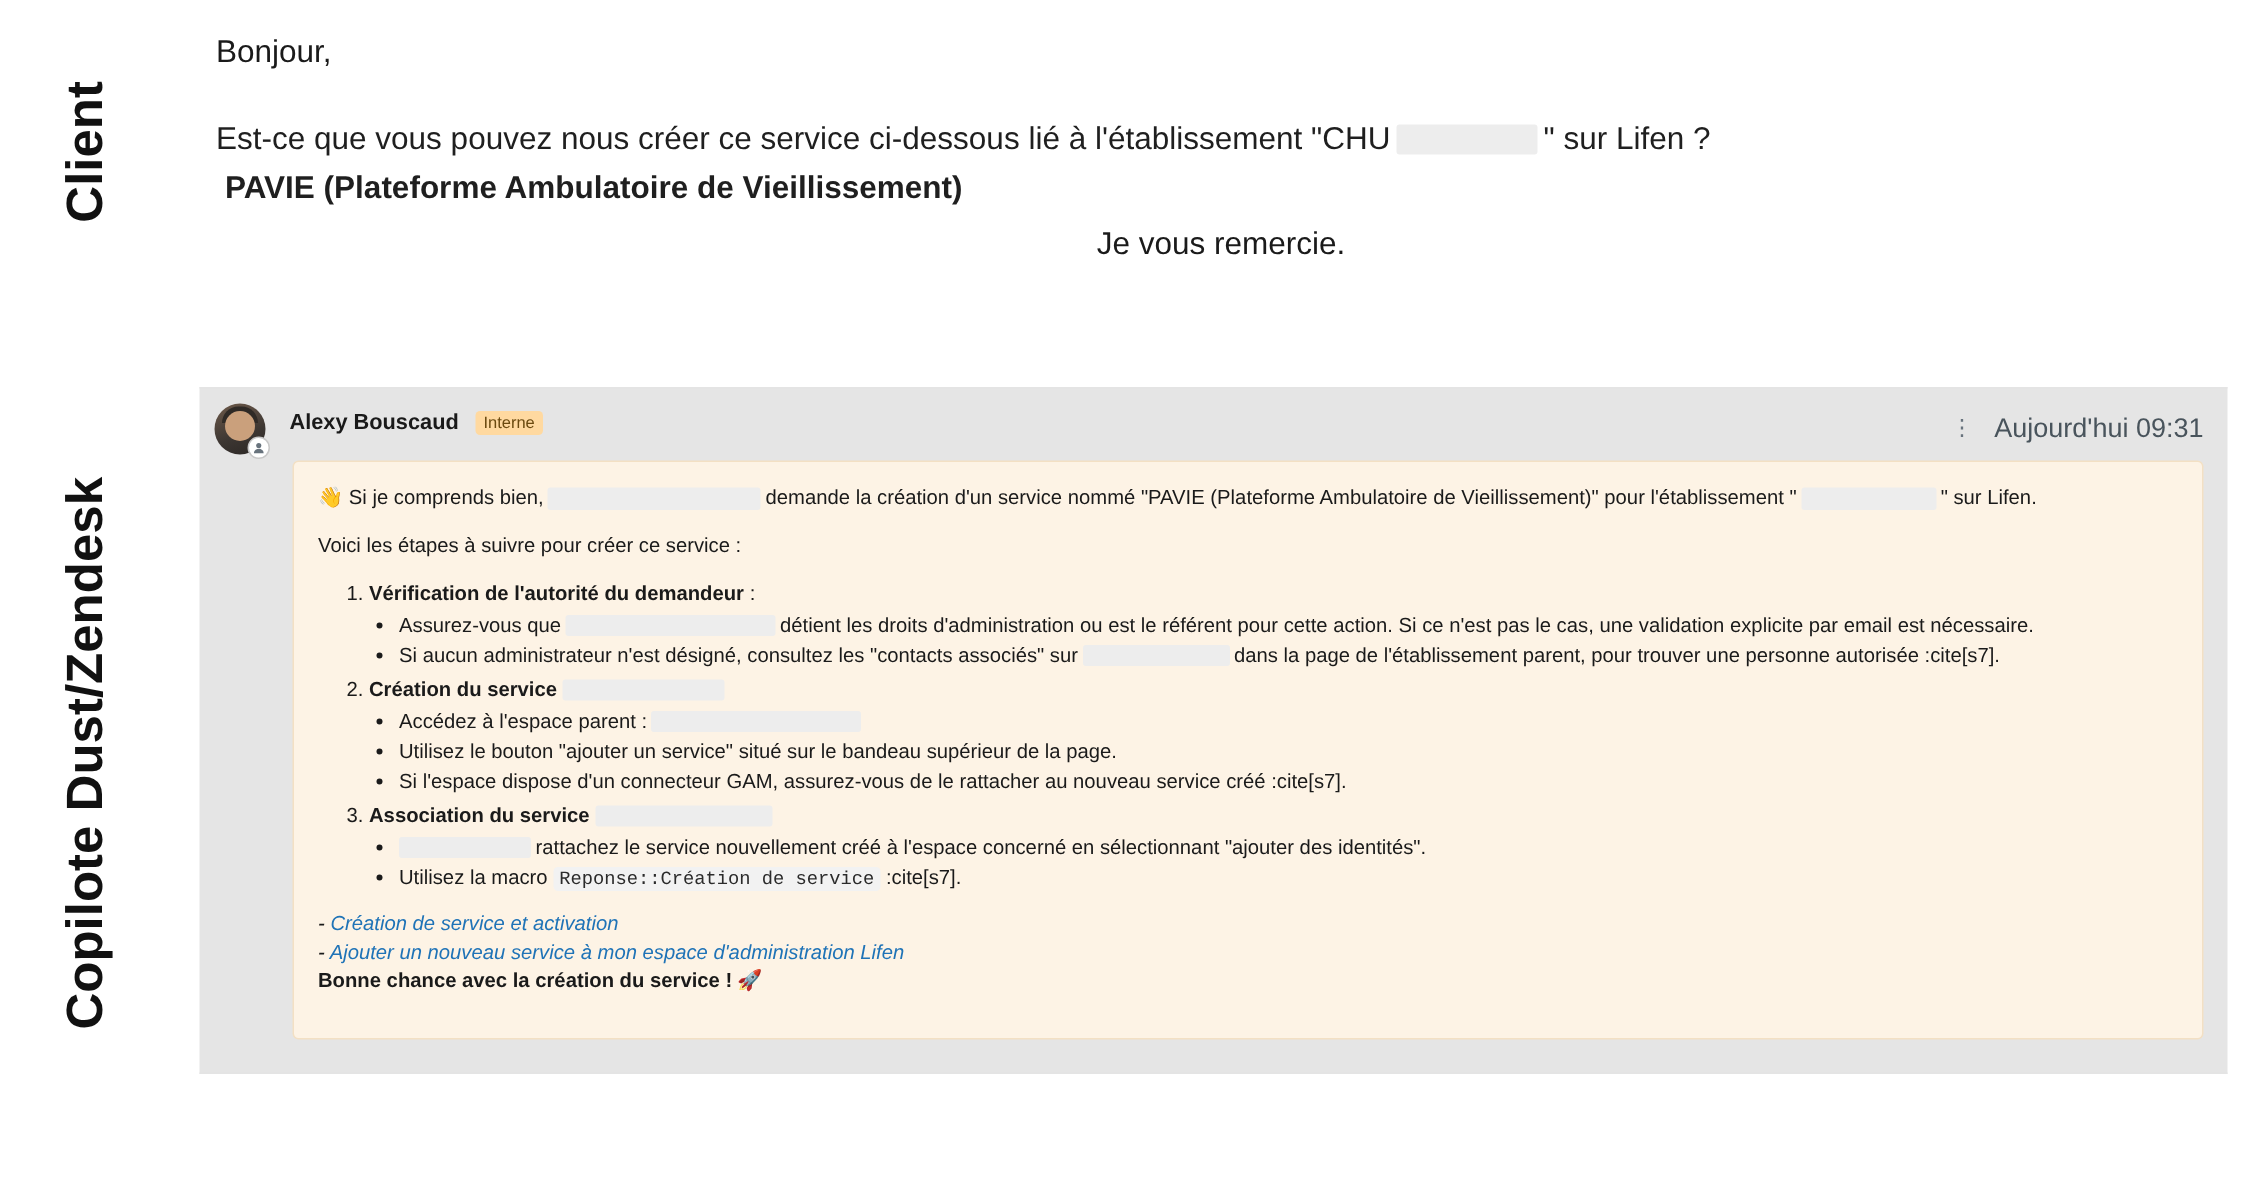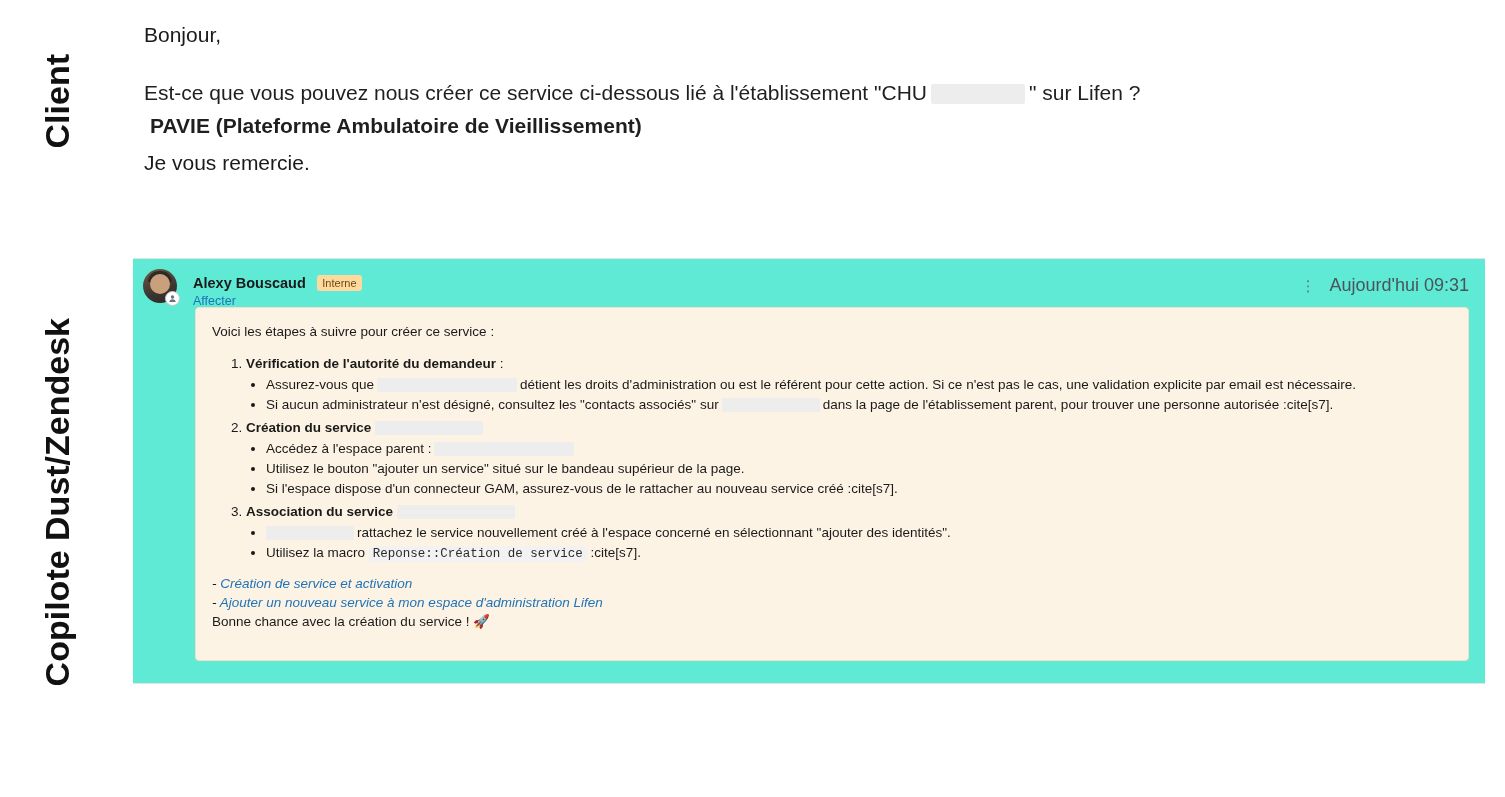--- a/index.html
+++ b/index.html
@@ -65,29 +65,30 @@
   #redact-client {
     width: 94px;
     height: 20px;
     margin: 0 4px;
   }
   .svc-bold {
     font-weight: bold;
   }
   #client-thanks {
     margin-top: 6px;
+    text-align: center;
   }
 
   
   #ticket-card {
     position: absolute;
     left: 133px;
     top: 258px;
     width: 1352px;
-    background: #5eead4;
+    background: #e5e5e5;
     border-top: 1px solid #e4e4e4;
     border-bottom: 1px solid #e4e4e4;
   }
   #ticket-header {
     position: relative;
     padding: 14px 16px 6px 60px;
     height: 40px;
     box-sizing: border-box;
   }
   #avatar {
@@ -221,21 +222,21 @@
     border-radius: 3px;
     color: #2b2b2b;
   }
   #articles-intro { margin-bottom: 0; }
   .art-line { line-height: 19px; font-style: italic; }
   .art-link {
     color: #1f73b7;
     text-decoration: none;
     cursor: pointer;
   }
-  #closing { margin-top: 13px; margin-bottom: 0; }
+  #closing { margin-top: 13px; margin-bottom: 0; font-weight: bold; }
 </style>
 </head>
 <body>
 
 <div class="rail-label" id="client-label">Client</div>
 <div class="rail-label" id="copilot-label">Copilote Dust/Zendesk</div>
 
 <div id="client-block">
   <div class="client-line" id="client-greeting">Bonjour,</div>
   <div id="client-request">
@@ -254,30 +255,32 @@
     </div>
     <div id="avatar-badge">
       <svg width="9" height="9" viewBox="0 0 10 10" aria-hidden="true">
         <circle cx="5" cy="3.3" r="1.9" fill="#68737d"></circle>
         <path d="M1.4 9c0-2 1.7-3.2 3.6-3.2S8.6 7 8.6 9z" fill="#68737d"></path>
       </svg>
     </div>
 
     <span id="author-name">Alexy Bouscaud</span>
     <span id="author-tag">Interne</span>
-    <span id="assign-link">Affecter</span>
 
     <div id="ticket-meta">
       <span id="kebab-icon">⋮</span>
       <span id="ticket-time">Aujourd'hui 09:31</span>
     </div>
   </div>
 
   <div id="note-body">
 
+    <p id="note-intro">
+      <span>👋 Si je comprends bien,</span><span class="redacted r1"></span><span>demande la création d'un service nommé "PAVIE (Plateforme Ambulatoire de Vieillissement)" pour l'établissement "</span><span class="redacted r2"></span><span>" sur Lifen.</span>
+    </p>
 
     <p>Voici les étapes à suivre pour créer ce service :</p>
 
     <ol class="steps">
       <li>
         <span class="step-title">Vérification de l'autorité du demandeur</span><span> :</span>
         <ul class="sub">
           <li>
             <span>Assurez-vous que</span><span class="redacted r-wide"></span><span>détient les droits d'administration ou est le référent pour cette action. Si ce n'est pas le cas, une validation explicite par email est nécessaire.</span>
           </li>

